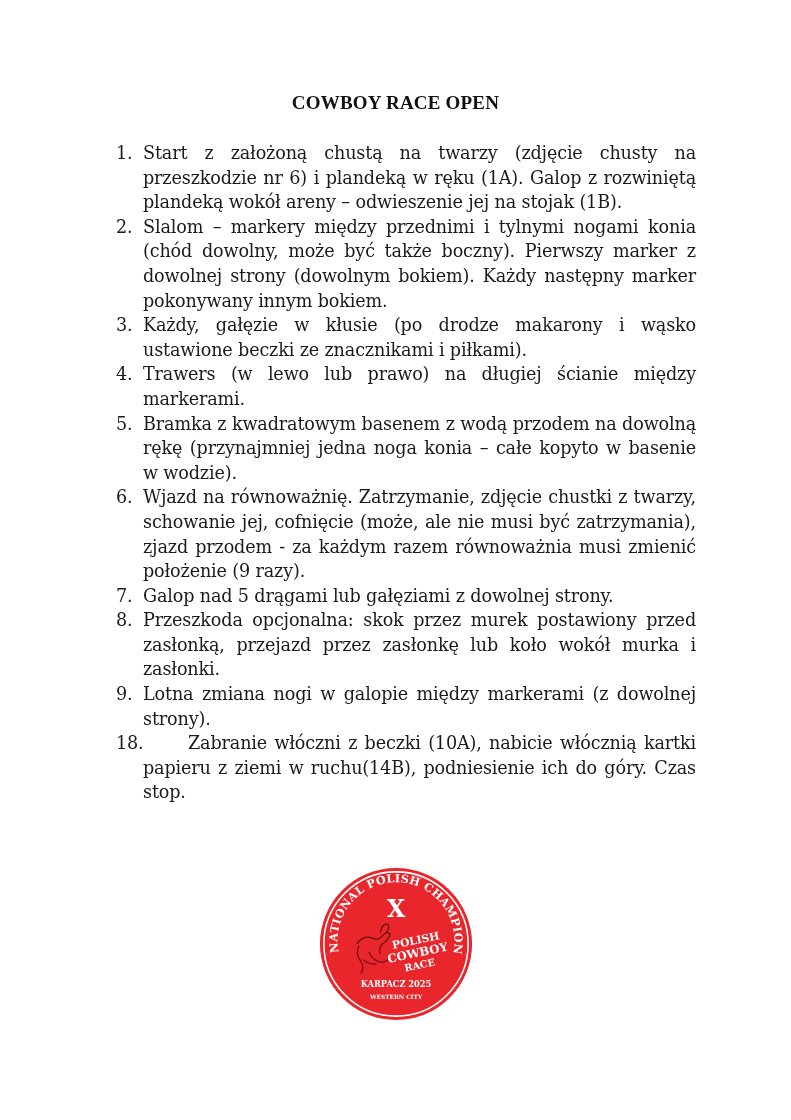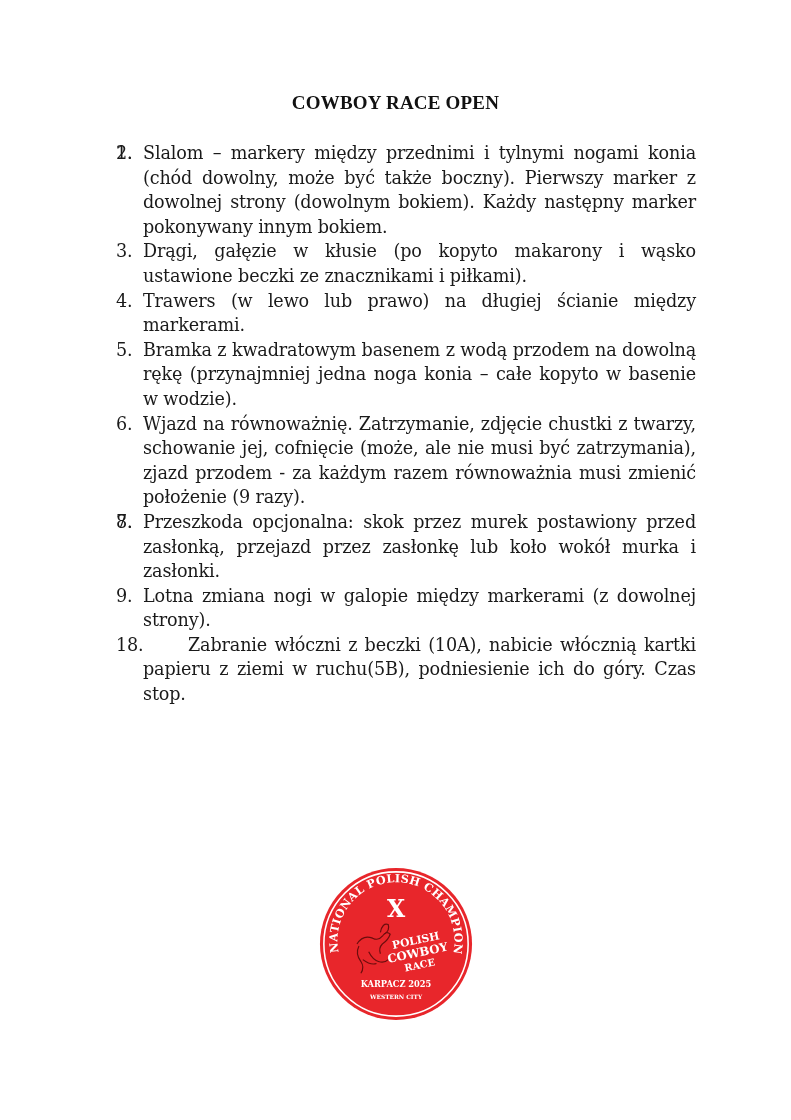--- a/index.html
+++ b/index.html
@@ -13,32 +13,32 @@
   .item.ten .first { display: block; text-indent: 45px; }
   .logo { position: absolute; left: 318px; top: 866px; width: 156px; height: 156px; }
 </style>
 </head>
 <body>
 
 <div class="page">
   <div class="title">COWBOY RACE OPEN</div>
 
   <ol class="list">
-    <li class="item"><span class="num">1.</span></li>
+    <li class="item"><span class="num">1.</span><span>Start z założoną chustą na twarzy (zdjęcie chusty na przeszkodzie nr 6) i plandeką w ręku (1A). Galop z rozwiniętą plandeką wokół areny – odwieszenie jej na stojak (1B).</span></li>
     <li class="item"><span class="num">2.</span><span>Slalom – markery między przednimi i tylnymi nogami konia (chód dowolny, może być także boczny). Pierwszy marker z dowolnej strony (dowolnym bokiem). Każdy następny marker pokonywany innym bokiem.</span></li>
-    <li class="item"><span class="num">3.</span><span>Drągi, gałęzie w kłusie (po kopyto makarony i wąsko ustawione beczki ze znacznikami i piłkami).</span></li>
+    <li class="item"><span class="num">3.</span><span>Każdy, gałęzie w kłusie (po drodze makarony i wąsko ustawione beczki ze znacznikami i piłkami).</span></li>
     <li class="item"><span class="num">4.</span><span>Trawers (w lewo lub prawo) na długiej ścianie między markerami.</span></li>
     <li class="item"><span class="num">5.</span><span>Bramka z kwadratowym basenem z wodą przodem na dowolną rękę (przynajmniej jedna noga konia – całe kopyto w basenie w wodzie).</span></li>
     <li class="item"><span class="num">6.</span><span>Wjazd na równoważnię. Zatrzymanie, zdjęcie chustki z twarzy, schowanie jej, cofnięcie (może, ale nie musi być zatrzymania), zjazd przodem - za każdym razem równoważnia musi zmienić położenie (9 razy).</span></li>
-    <li class="item"><span class="num">7.</span></li>
+    <li class="item"><span class="num">7.</span><span>Galop nad 5 drągami lub gałęziami z dowolnej strony.</span></li>
     <li class="item"><span class="num">8.</span><span>Przeszkoda opcjonalna: skok przez murek postawiony przed zasłonką, przejazd przez zasłonkę lub koło wokół murka i zasłonki.</span></li>
     <li class="item"><span class="num">9.</span><span>Lotna zmiana nogi w galopie między markerami (z dowolnej strony).</span></li>
     <li class="item ten">
         <span class="num">18.</span>
-        <span class="first">Zabranie włóczni z beczki (10A), nabicie włócznią kartki papieru z ziemi w ruchu(5B), podniesienie ich do góry. Czas stop.</span>
+        <span class="first">Zabranie włóczni z beczki (10A), nabicie włócznią kartki papieru z ziemi w ruchu(14B), podniesienie ich do góry. Czas stop.</span>
       </li>
   </ol>
 
   <svg class="logo" viewBox="0 0 160 160">
     <defs>
       <path id="arcPath" d="M 22 92 A 60 60 0 1 1 138 92"></path>
     </defs>
     <circle cx="80" cy="80" r="78" fill="#e8262b"></circle>
     <circle cx="80" cy="80" r="74" fill="none" stroke="#ffffff" stroke-width="1.6"></circle>
     <text font-family="DejaVu Serif, serif" font-weight="bold" font-size="11.5" fill="#ffffff" letter-spacing="0.3">

